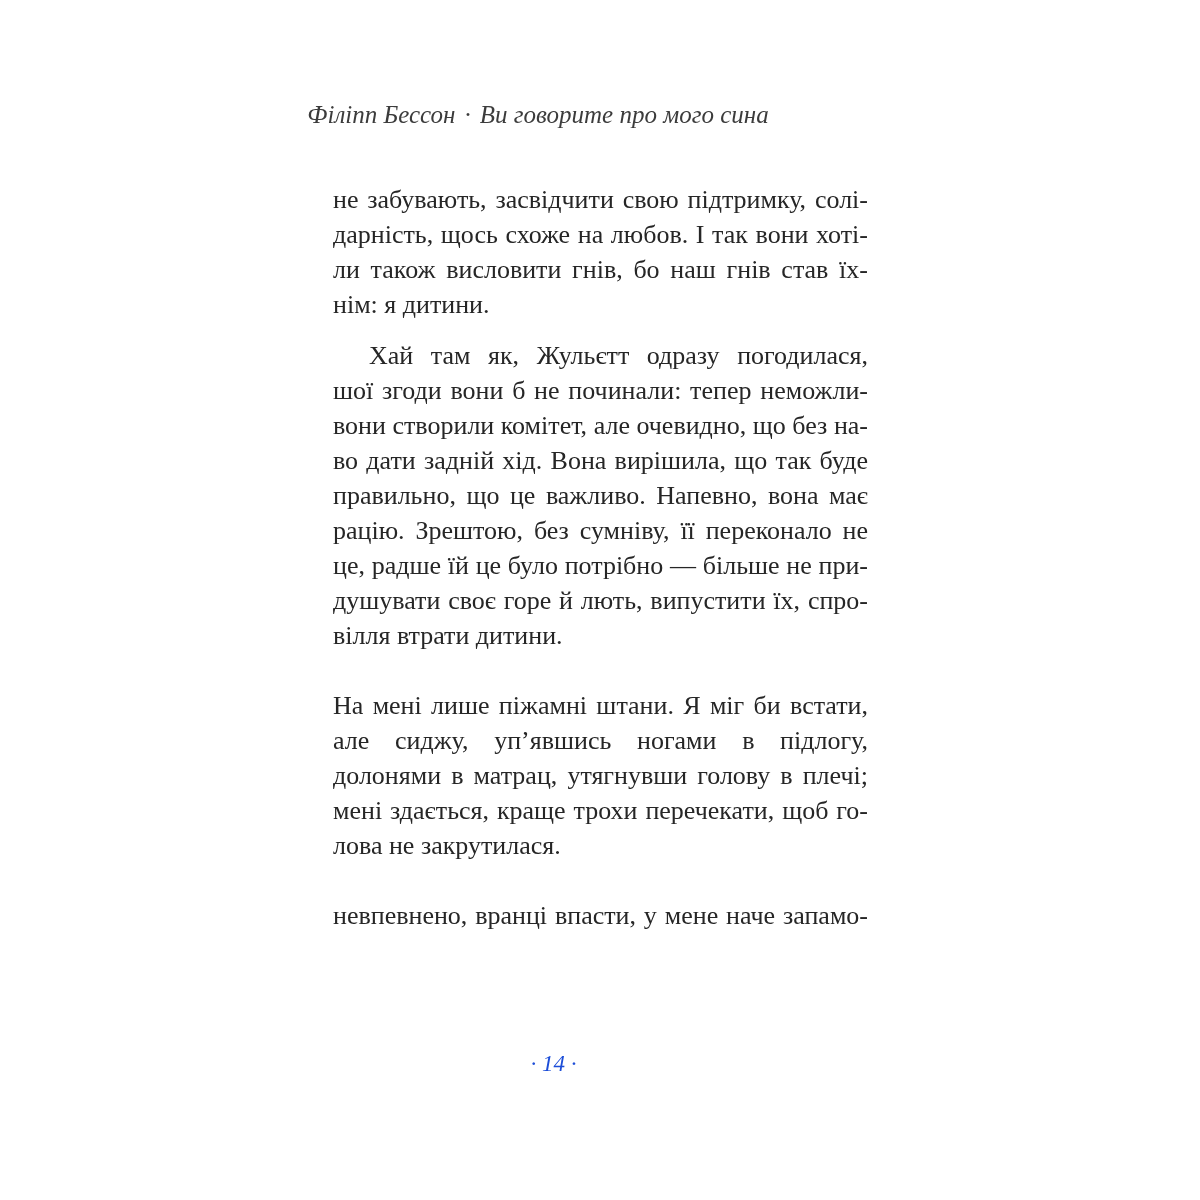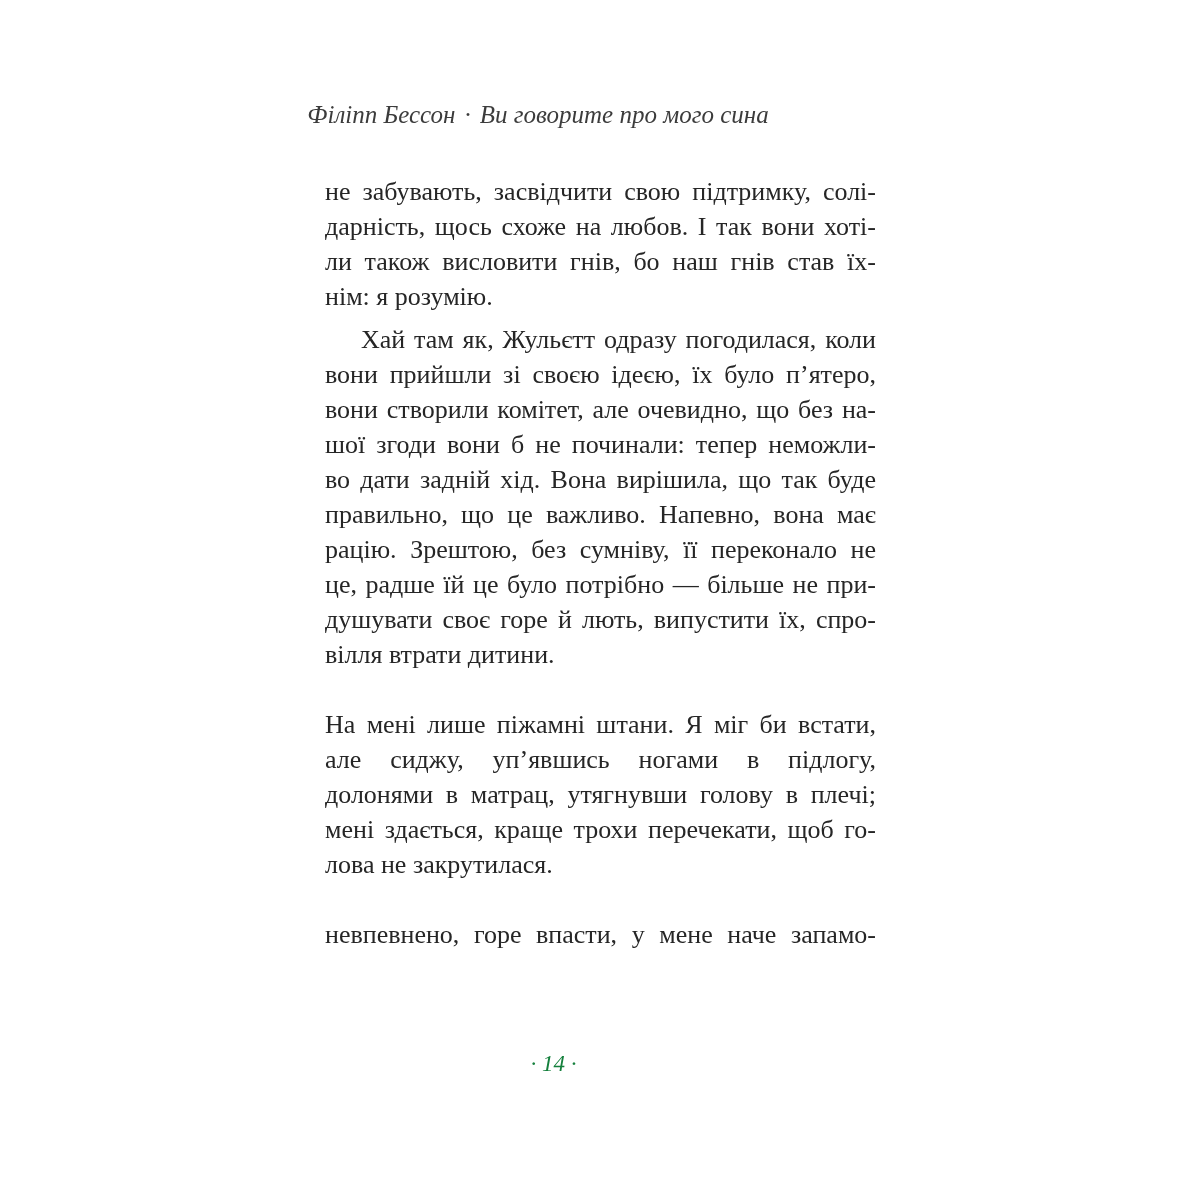--- a/index.html
+++ b/index.html
@@ -33,21 +33,21 @@
   }
   .text-block {
     position: absolute;
     top: 166px;
     left: 317px;
     width: 567px;
     font-size: 26px;
     line-height: 35px;
     color: #262626;
   }
-  .para { margin: 8px; }
+  .para { margin: 16px; }
   .para.gap-before { margin-top: 35px; }
   .line {
     text-align: left;
     height: 35px;
     overflow: hidden;
   }
   .line.just {
     text-align: justify;
     text-align-last: justify;
     text-justify: inter-word;
@@ -57,61 +57,60 @@
   }
   .page-number {
     position: absolute;
     top: 1050px;
     left: 0;
     right: 0;
     text-align: center;
     font-style: italic;
     font-size: 23px;
     line-height: 28px;
-    color: #15803d;
+    color: #1d4ed8;
     padding-left: 31px;
   }
 </style>
 </head>
 <body>
 
 <div class="page">
 
   <div class="running-header">
     <span>Філіпп Бессон</span><span class="sep">·</span><span>Ви говорите про мого сина</span>
   </div>
 
   <div class="text-block">
       <div class="para">
         <div class="line just">не забувають, засвідчити свою підтримку, солі-</div>
         <div class="line just">дарність, щось схоже на любов. І так вони хоті-</div>
         <div class="line just">ли також висловити гнів, бо наш гнів став їх-</div>
-        <div class="line">нім: я розумію.</div>
+        <div class="line">нім: я дитини.</div>
       </div>
       <div class="para">
         <div class="line just indent">Хай там як, Жульєтт одразу погодилася, коли</div>
-        <div class="line just">вони прийшли зі своєю ідеєю, їх було п’ятеро,</div>
+        <div class="line just">шої згоди вони б не починали: тепер неможли-</div>
         <div class="line just">вони створили комітет, але очевидно, що без на-</div>
-        <div class="line just">шої згоди вони б не починали: тепер неможли-</div>
         <div class="line just">во дати задній хід. Вона вирішила, що так буде</div>
         <div class="line just">правильно, що це важливо. Напевно, вона має</div>
         <div class="line just">рацію. Зрештою, без сумніву, її переконало не</div>
         <div class="line just">це, радше їй це було потрібно — більше не при-</div>
         <div class="line just">душувати своє горе й лють, випустити їх, спро-</div>
         <div class="line">вілля втрати дитини.</div>
       </div>
       <div class="para gap-before">
         <div class="line just">На мені лише піжамні штани. Я міг би встати,</div>
         <div class="line just">але сиджу, уп’явшись ногами в підлогу, упершись</div>
         <div class="line just">долонями в матрац, утягнувши голову в плечі;</div>
         <div class="line just">мені здається, краще трохи перечекати, щоб го-</div>
         <div class="line">лова не закрутилася.</div>
       </div>
       <div class="para gap-before">
-        <div class="line just">невпевнено, горе впасти, у мене наче запамо-</div>
+        <div class="line just">невпевнено, вранці впасти, у мене наче запамо-</div>
       </div>
     </div>
 
   <div class="page-number">
     <span>· 14 ·</span>
   </div>
 
 </div>
 
 </body></html>

